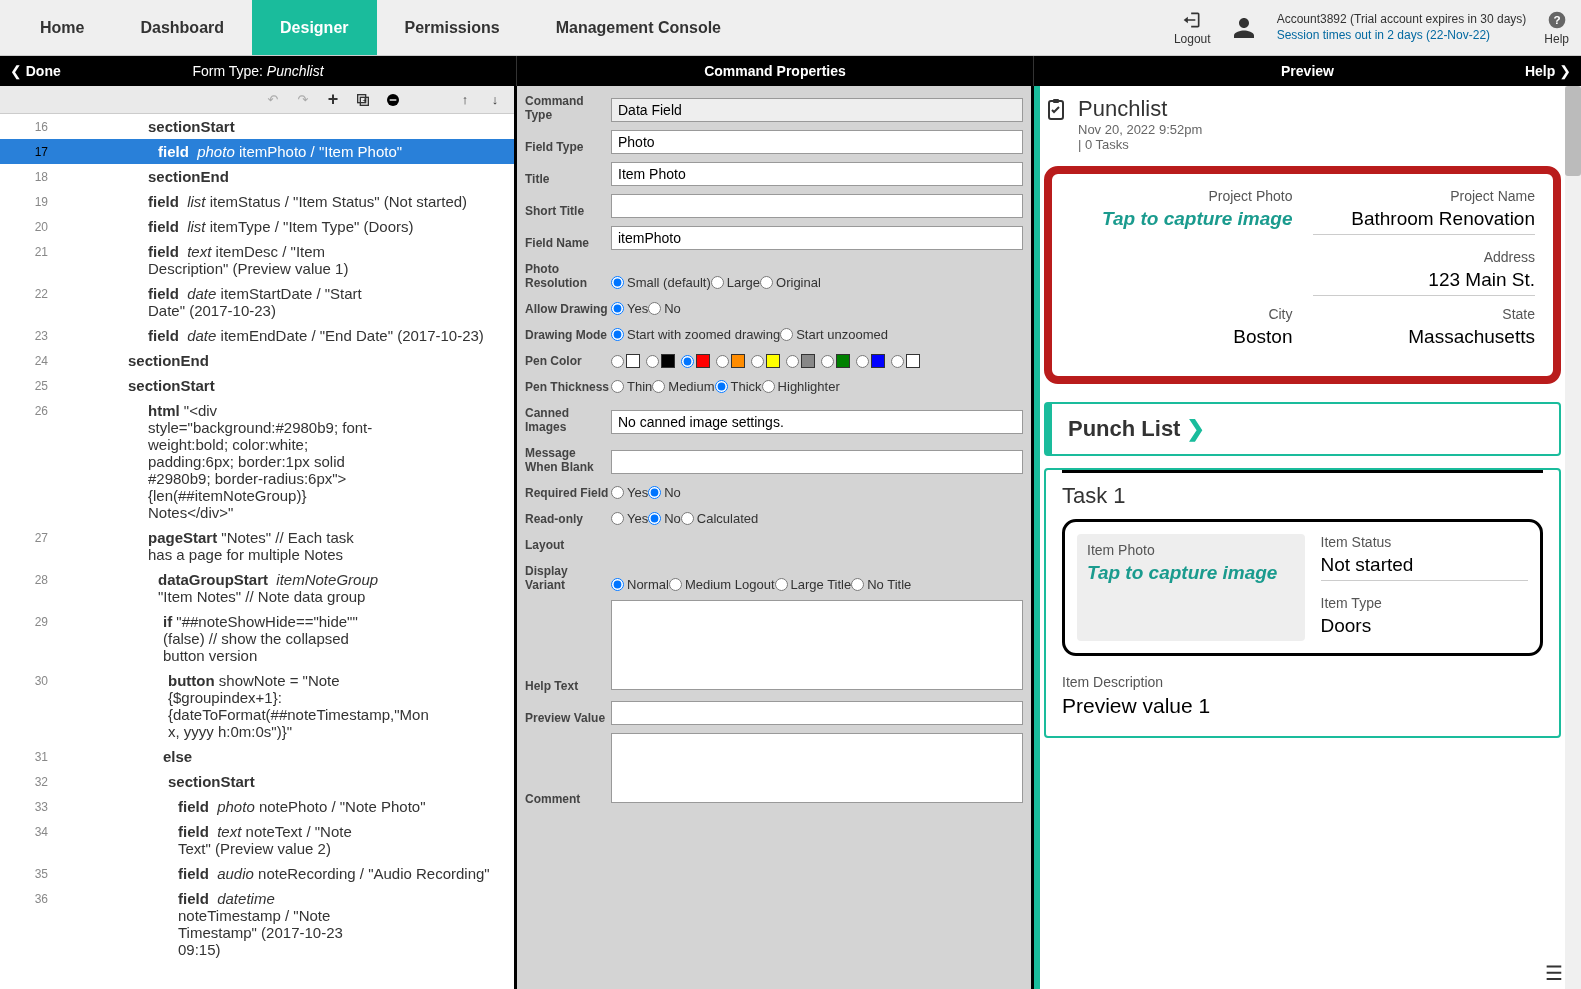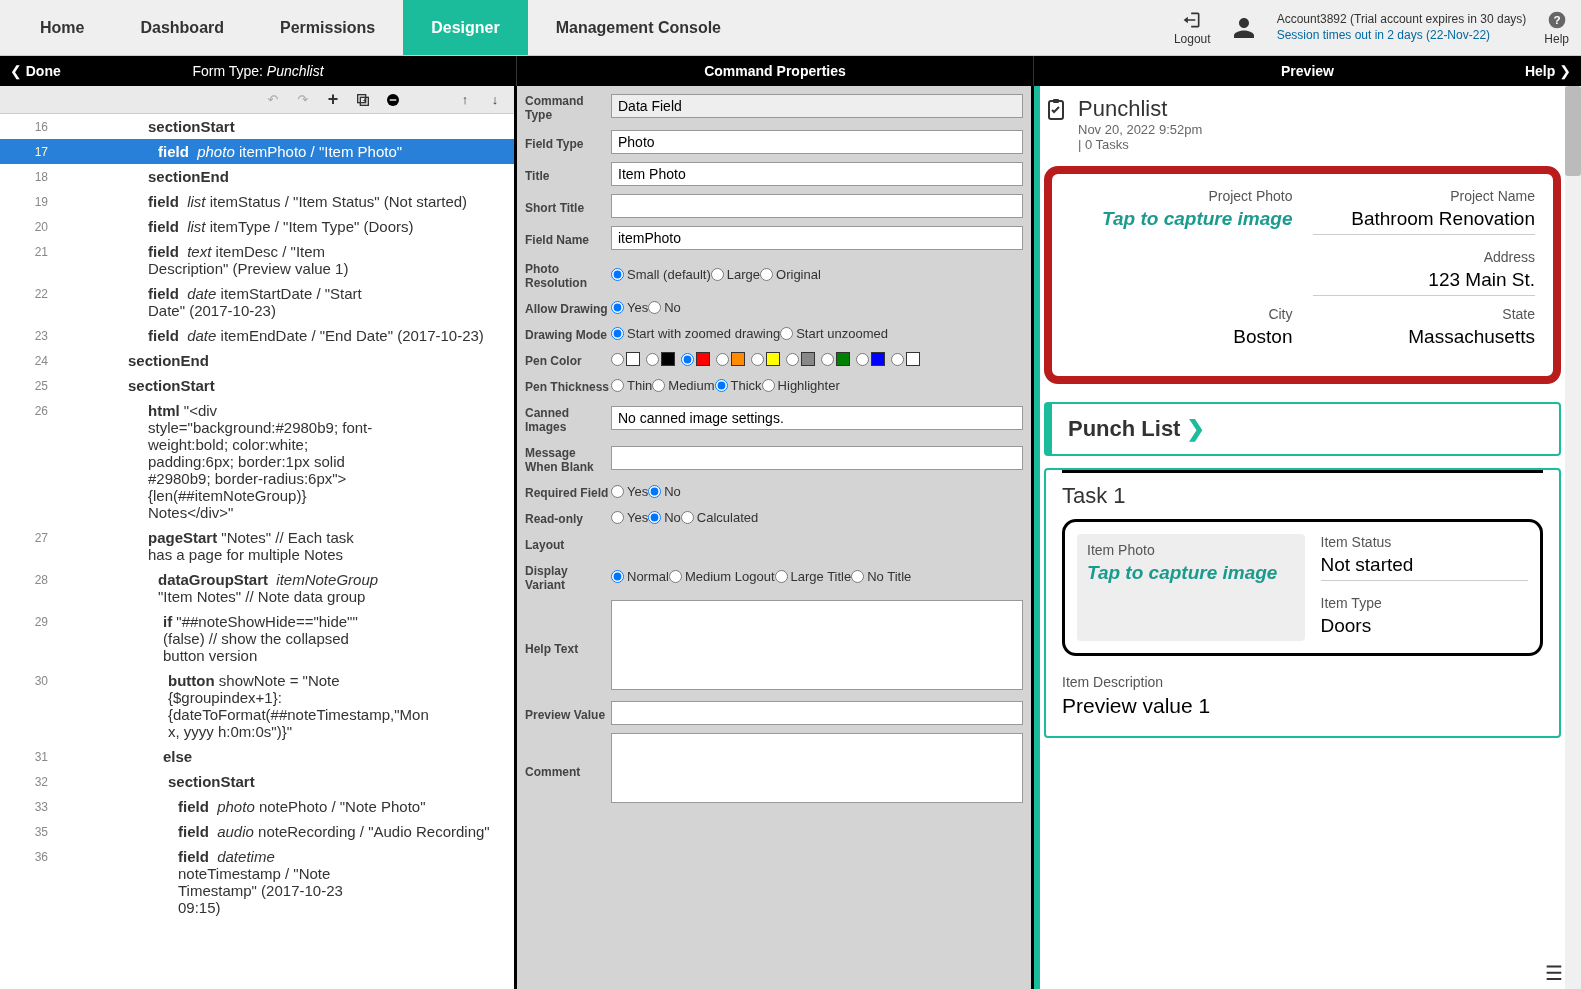--- a/index.html
+++ b/index.html
@@ -37,26 +37,26 @@
 .panel-props { width: 517px; background: #d4d4d4; border-right: 3px solid #000; }
 .panel-preview { flex: 1; background: #fff; position: relative; }
 
 
 .cmd-toolbar { height: 28px; background: #eaeaea; display: flex; align-items: center; justify-content: flex-end; gap: 12px; padding: 0 10px; border-bottom: 1px solid #ccc; }
 .cmd-toolbar .tb { cursor: pointer; display: flex; align-items: center; justify-content: center; width: 18px; height: 18px; }
 .line { display: flex; align-items: flex-start; padding: 4px 8px 4px 20px; font-size: 15px; }
 .line .ln { width: 28px; text-align: right; color: #888; font-size: 12px; padding-top: 2px; flex-shrink: 0; }
 .line .content { padding-left: 10px; }
 .line.selected { background: #2980d9; color: #fff; }
-.line.selected .ln { color: #fef9c3; }
+.line.selected .ln { color: #000000; }
 .kw { font-weight: bold; }
 .ital { font-style: italic; }
 
 
-.prop-row { display: flex; align-items: center; padding: 4px 8px; }
+.prop-row { display: flex; align-items: flex-end; padding: 4px 8px; }
 .prop-label { width: 86px; font-size: 12px; font-weight: bold; color: #444; padding-top: 4px; flex-shrink: 0; }
 .prop-val { flex: 1; }
 .prop-input { width: 100%; background: #fff; border: 1px solid #999; padding: 3px 6px; font-size: 14px; }
 .prop-input.ro { background: #eee; }
 .radio-row { display: flex; flex-wrap: wrap; font-size: 13px; align-items: center; }
 .radio-row label { display: flex; align-items: center; gap: 3px; }
 .color-row { display: flex; gap: 6px; align-items: center; }
 .color-opt { display: flex; align-items: center; gap: 2px; }
 .color-sw { width: 14px; height: 14px; border: 1px solid #333; display: inline-block; }
 textarea.prop-input { height: 90px; resize: none; }
@@ -85,22 +85,22 @@
 .prev-scroll-thumb { background: #bbb; width: 100%; height: 90px; border-radius: 3px; }
 .hamburger { position: absolute; right: 18px; bottom: 4px; font-size: 20px; }
 </style>
 </head>
 <body>
 
 <div class="header">
   <div class="nav">
     <div class="nav-item">Home</div>
     <div class="nav-item">Dashboard</div>
+    <div class="nav-item active">Designer</div>
     <div class="nav-item">Permissions</div>
-    <div class="nav-item active">Designer</div>
     <div class="nav-item">Management Console</div>
   </div>
   <div class="header-right">
     <div class="hdr-col">
       <svg width="22" height="20" viewBox="0 0 24 24">
           <path fill="#333" d="M16 13v-2H7V8l-5 4 5 4v-3h9zm3-10h-8v2h8v14h-8v2h8c1.1 0 2-.9 2-2V5c0-1.1-.9-2-2-2z"></path>
         </svg>
       <span>Logout</span>
     </div>
     <svg width="30" height="30" viewBox="0 0 24 24">
@@ -231,20 +231,24 @@
         <span class="ln">31</span>
         <div class="content" style="padding-left:115px"><span class="kw">else</span></div>
       </div>
     <div class="line">
         <span class="ln">32</span>
         <div class="content" style="padding-left:120px"><span class="kw">sectionStart</span></div>
       </div>
     <div class="line">
         <span class="ln">33</span>
         <div class="content" style="padding-left:130px"><span class="kw">field</span>&nbsp;&nbsp;<span class="ital">photo</span><span> notePhoto / "Note Photo"</span></div>
+      </div>
+    <div class="line">
+        <span class="ln">34</span>
+        <div class="content" style="padding-left:130px;max-width:330px"><span class="kw">field</span>&nbsp;&nbsp;<span class="ital">text</span><span> noteText / "Note Text" (Preview value 2)</span></div>
       </div>
     <div class="line">
         <span class="ln">35</span>
         <div class="content" style="padding-left:130px"><span class="kw">field</span>&nbsp;&nbsp;<span class="ital">audio</span><span> noteRecording / "Audio Recording"</span></div>
       </div>
     <div class="line">
         <span class="ln">36</span>
         <div class="content" style="padding-left:130px;max-width:330px"><span class="kw">field</span>&nbsp;&nbsp;<span class="ital">datetime</span><span> noteTimestamp / "Note Timestamp" (2017-10-23 09:15)</span></div>
       </div>
   </div>

